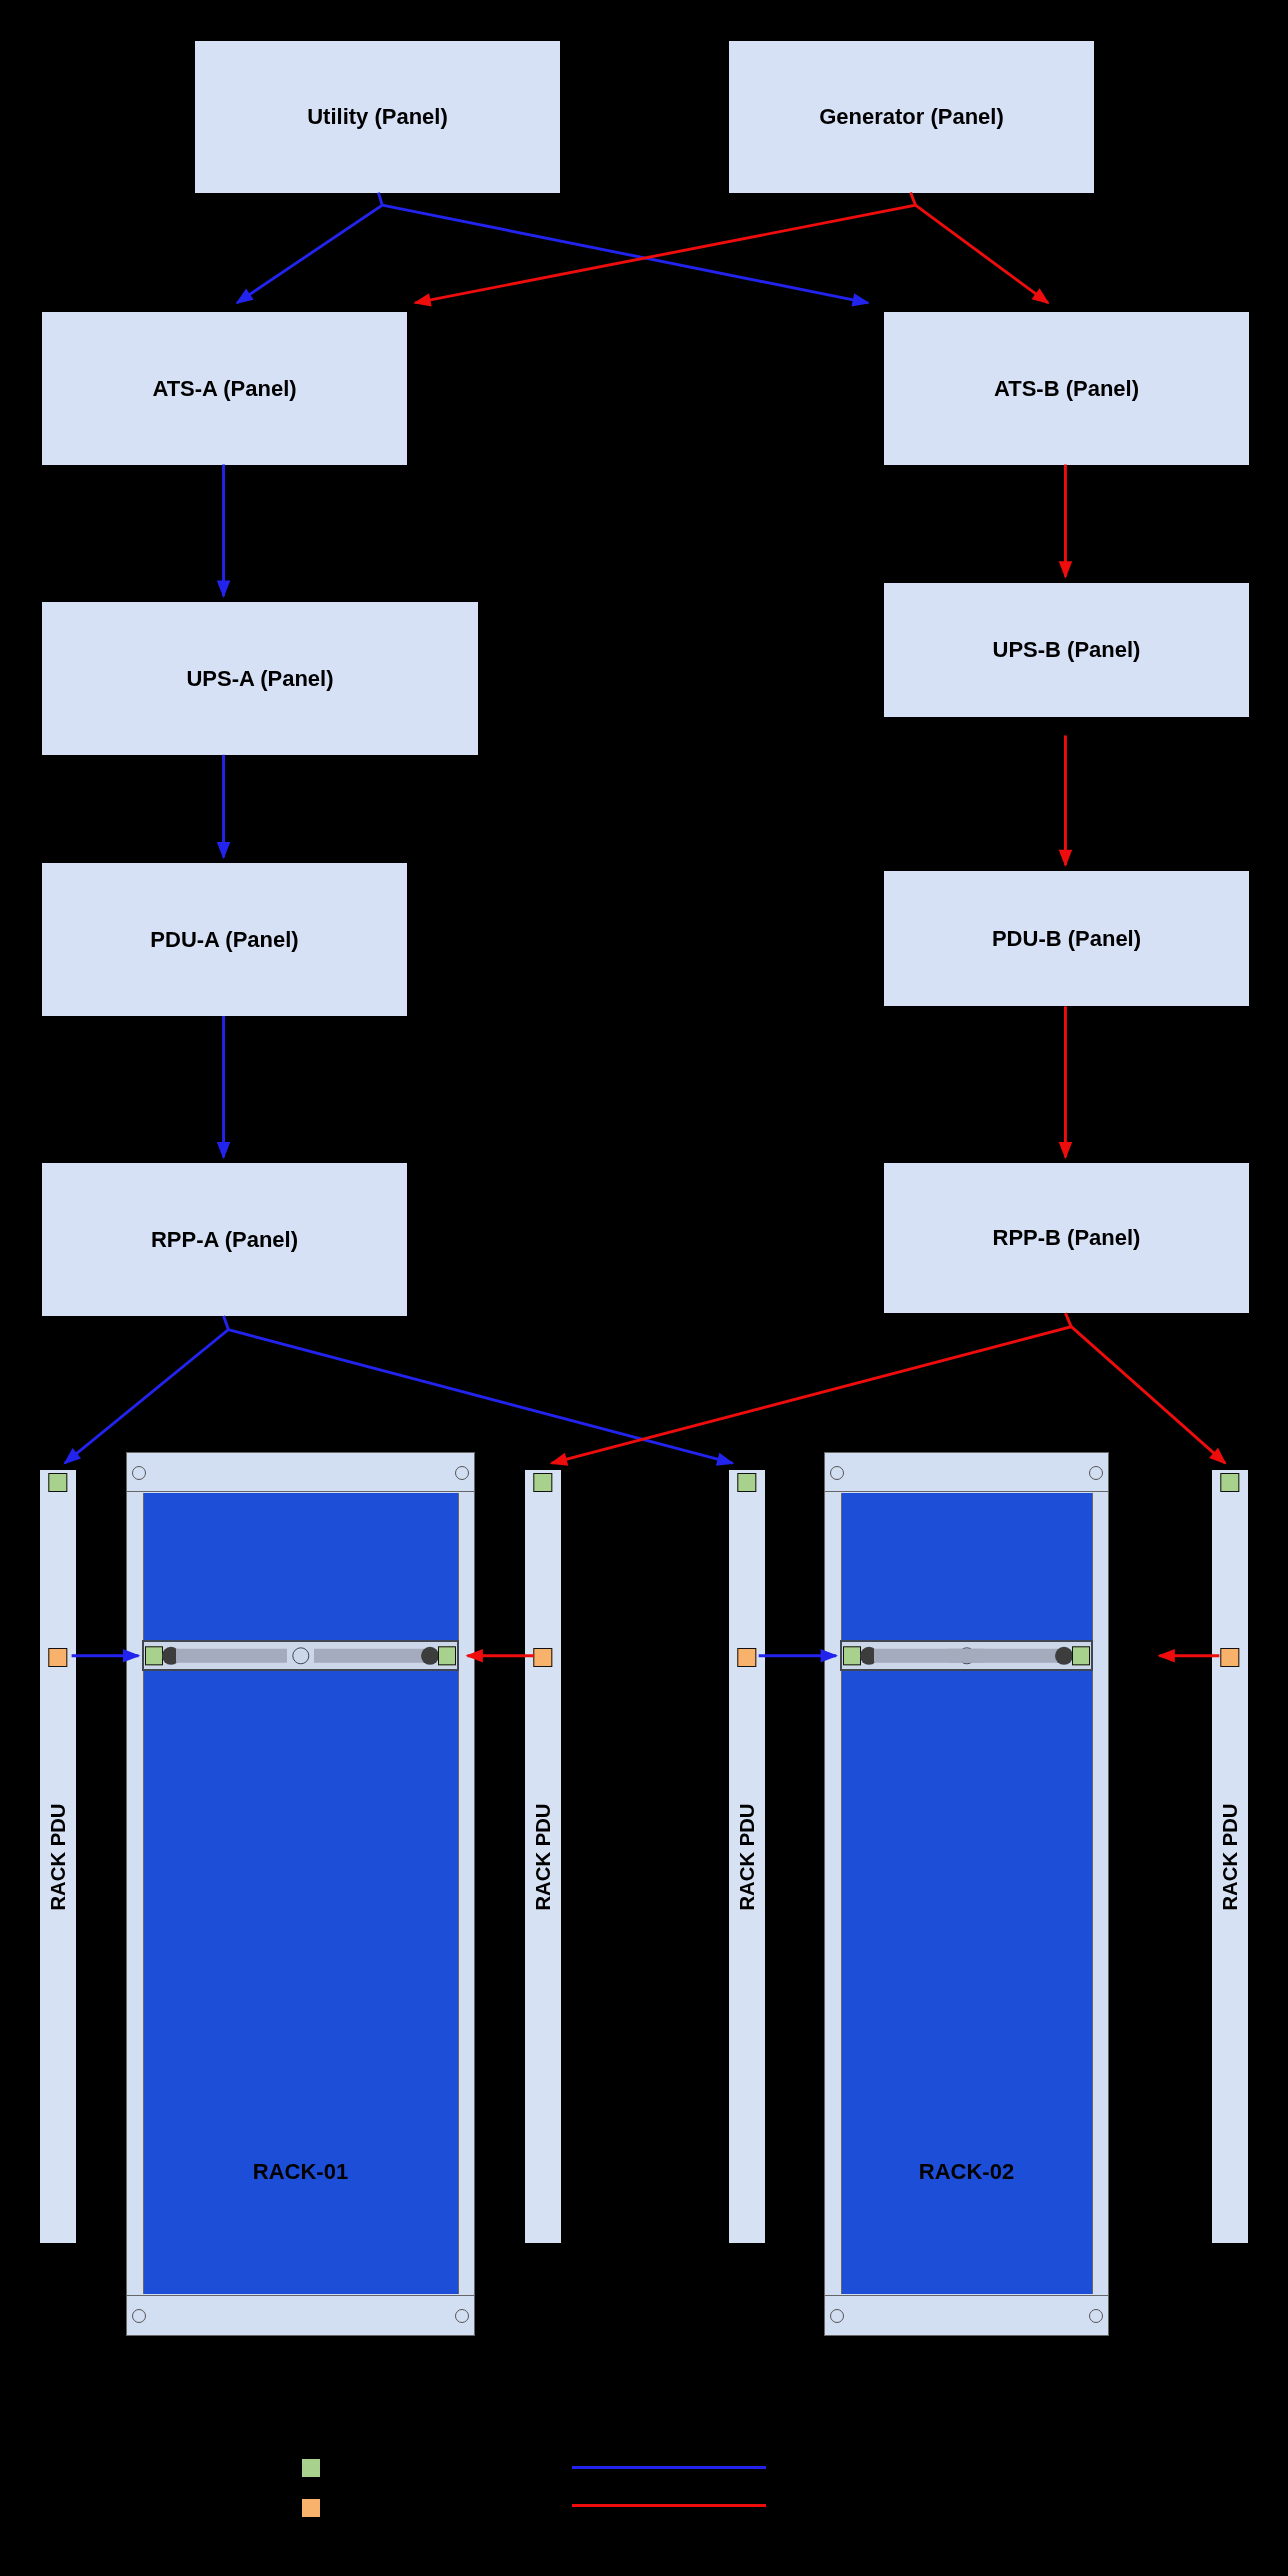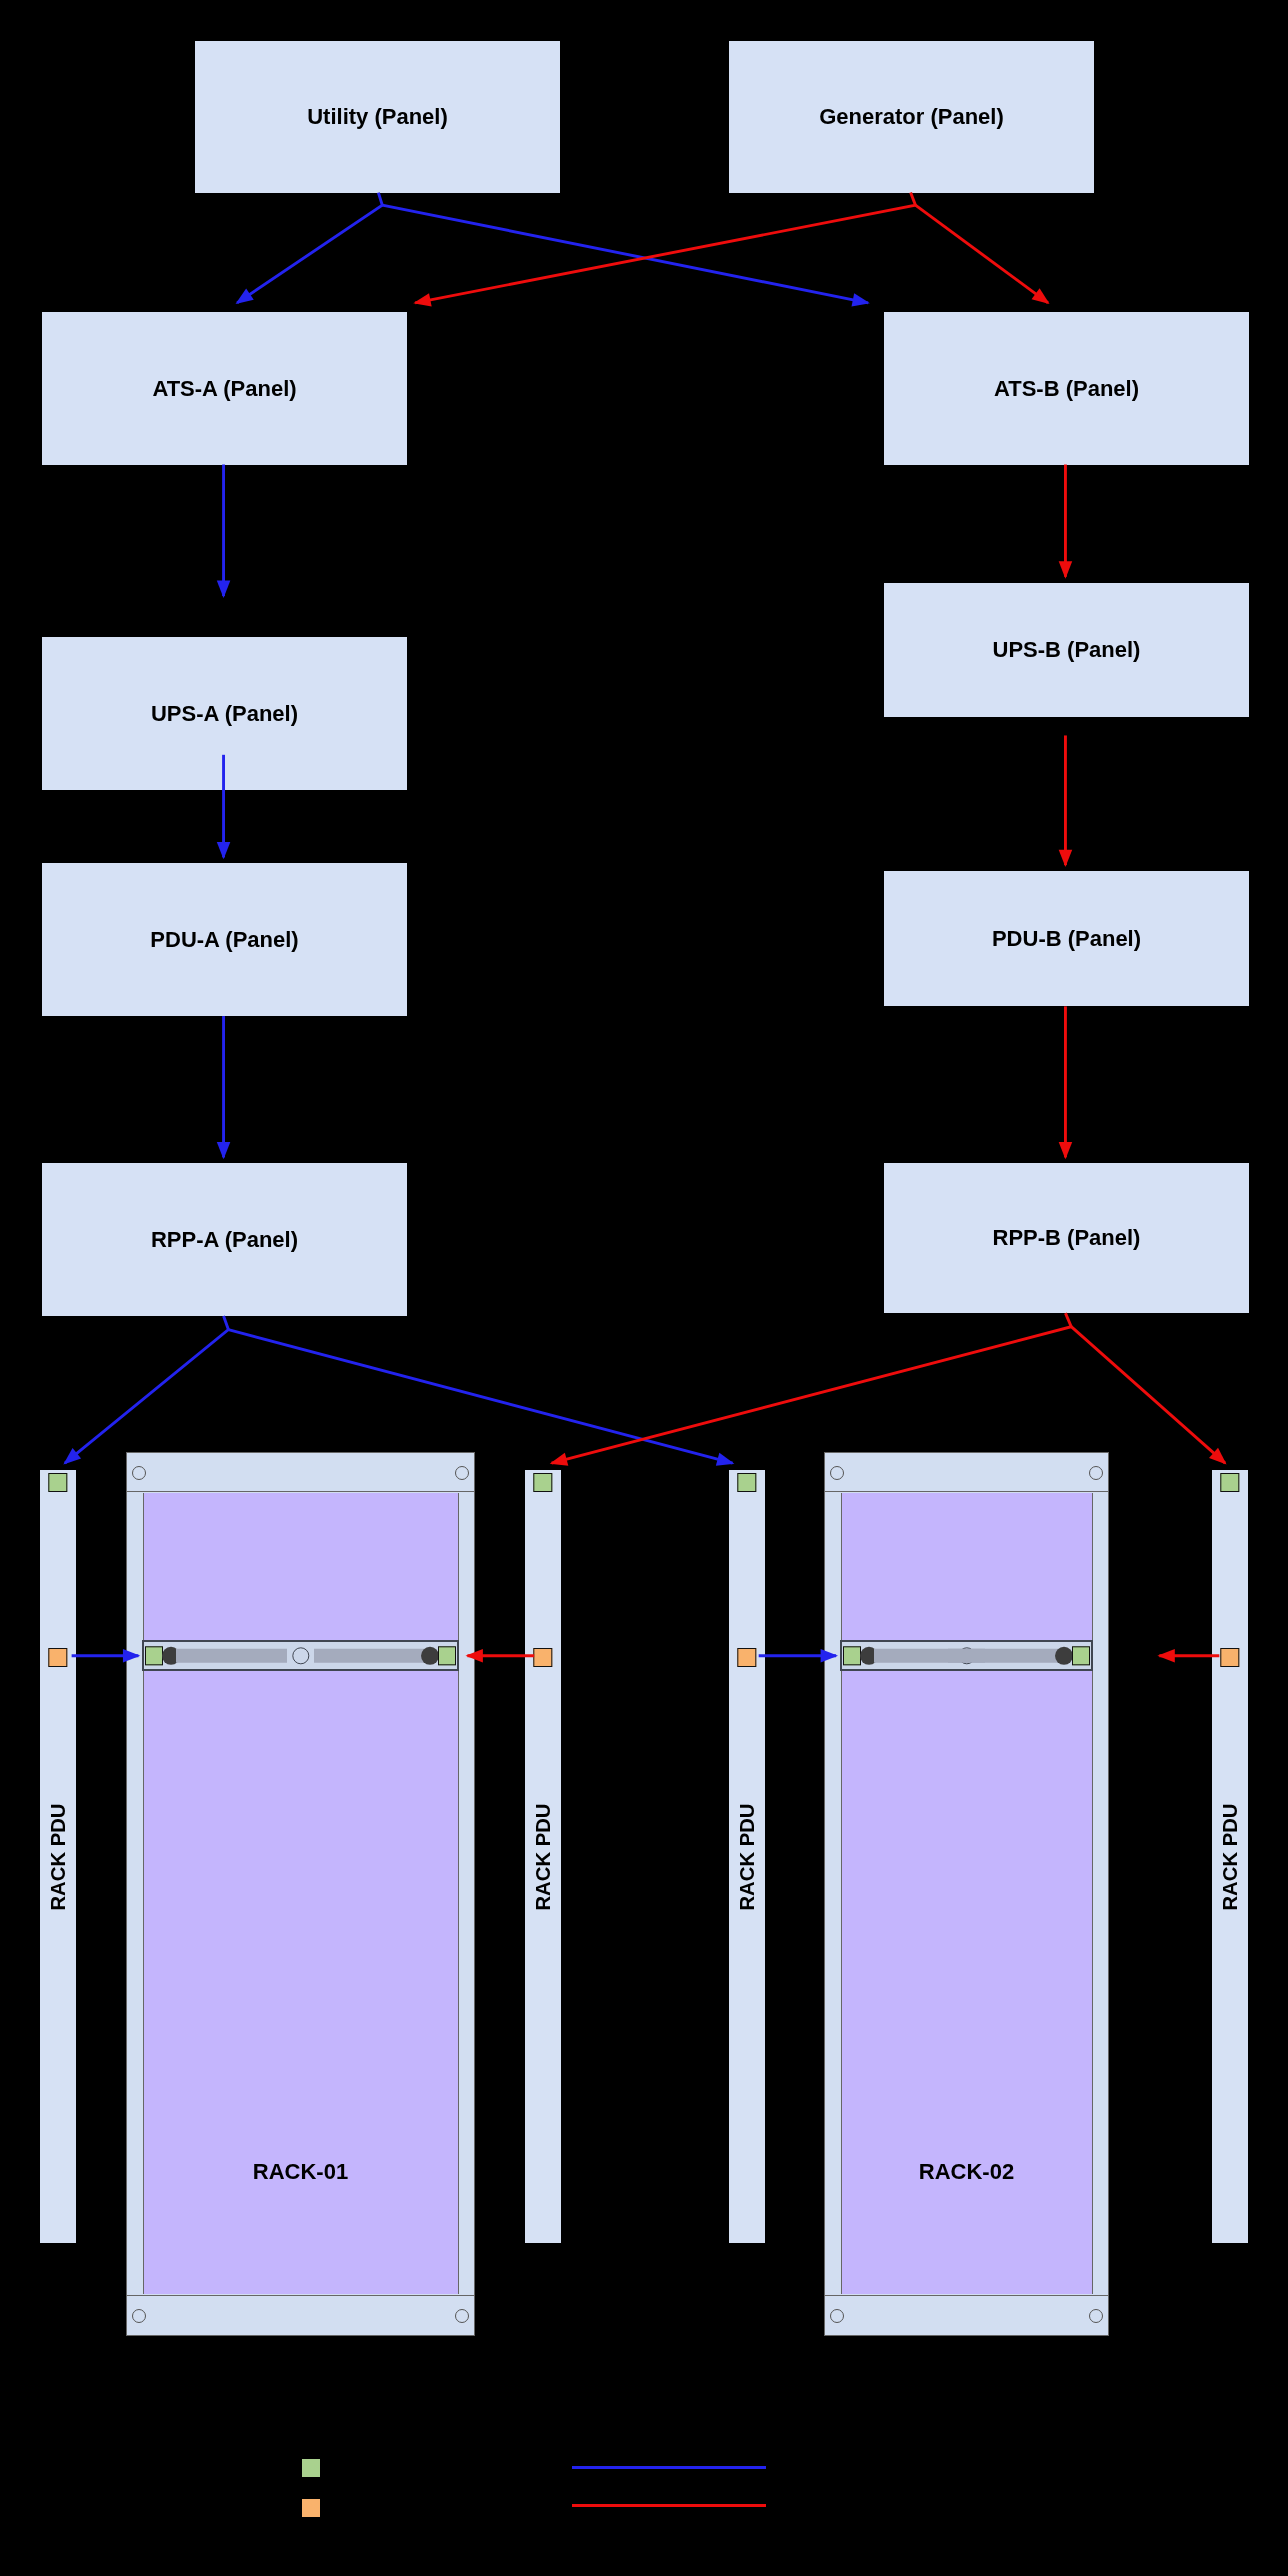--- a/index.html
+++ b/index.html
@@ -18,21 +18,21 @@
   .sq.orange{background:#f9b26c;top:178px;}
   .strip .vlbl{position:absolute;left:50%;top:50%;transform:translate(-50%,-50%) rotate(-90deg);
       white-space:nowrap;font-weight:bold;font-size:20.3px;color:#000;}
   
   .rack{position:absolute;top:1452px;height:884px;background:#d2def1;border:1.9px solid #666;box-sizing:border-box;}
   .rack .bar-top{position:absolute;left:0;right:0;top:0;height:38px;border-bottom:1.9px solid #666;}
   .rack .bar-bot{position:absolute;left:0;right:0;bottom:0;height:39px;border-top:1.9px solid #666;}
   .screw{position:absolute;width:12.6px;height:12.6px;border:1.9px solid #555;border-radius:50%;box-sizing:content-box;}
   .screw.tl{left:4.8px;top:12.6px}.screw.tr{right:4.8px;top:12.6px}
   .screw.bl{left:4.8px;bottom:11.6px}.screw.br{right:4.8px;bottom:11.6px}
-  .floor{position:absolute;left:15.5px;right:15.5px;top:40px;bottom:41px;background:#c4b5fd;
+  .floor{position:absolute;left:15.5px;right:15.5px;top:40px;bottom:41px;background:#1d4ed8;
          border-left:1.9px solid #666;border-right:1.9px solid #666;box-sizing:border-box;text-decoration:underline;}
   .rack-name{position:absolute;left:0;right:0;top:666px;text-align:center;
          font-weight:bold;font-size:22px;color:#000;}
   
   .unit{position:absolute;left:-1.9px;right:-1.9px;top:147px;height:31px;background:#ccd7ea;
         border:2.9px solid #404652;box-sizing:border-box;}
   .unit .psu{position:absolute;top:50%;transform:translateY(-50%);width:18.4px;height:19.4px;
         background:#a9d18e;border:1.9px solid #111;box-sizing:border-box;}
   .unit .psu.l{left:1px}.unit .psu.r{right:1px}
   .unit .hole{position:absolute;top:50%;transform:translateY(-50%);width:18.4px;height:18.4px;
@@ -60,21 +60,21 @@
   </div>
   <div class="panel" style="left:729px;top:41px;width:365px;height:152px">
     <span class="lbl">Generator (Panel)</span>
   </div>
   <div class="panel" style="left:884px;top:312px;width:365px;height:153px">
     <span class="lbl">ATS-B (Panel)</span>
   </div>
   <div class="panel" style="left:42px;top:312px;width:365px;height:153px">
     <span class="lbl">ATS-A (Panel)</span>
   </div>
-  <div class="panel" style="left:42px;top:637px;width:365px;height:153px">
+  <div class="panel" style="left:42px;top:602px;width:436px;height:153px">
     <span class="lbl">UPS-A (Panel)</span>
   </div>
   <div class="panel" style="left:884px;top:583px;width:365px;height:134px">
     <span class="lbl">UPS-B (Panel)</span>
   </div>
   <div class="panel" style="left:884px;top:871px;width:365px;height:135px">
     <span class="lbl">PDU-B (Panel)</span>
   </div>
   <div class="panel" style="left:42px;top:863px;width:365px;height:153px">
     <span class="lbl">PDU-A (Panel)</span>

